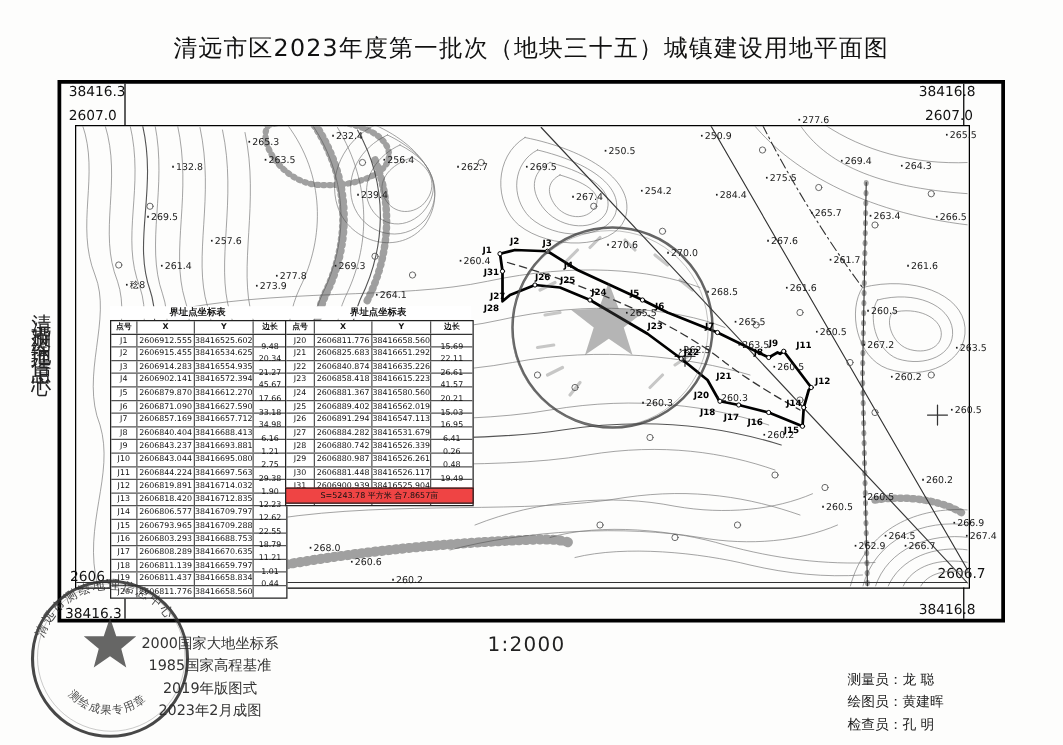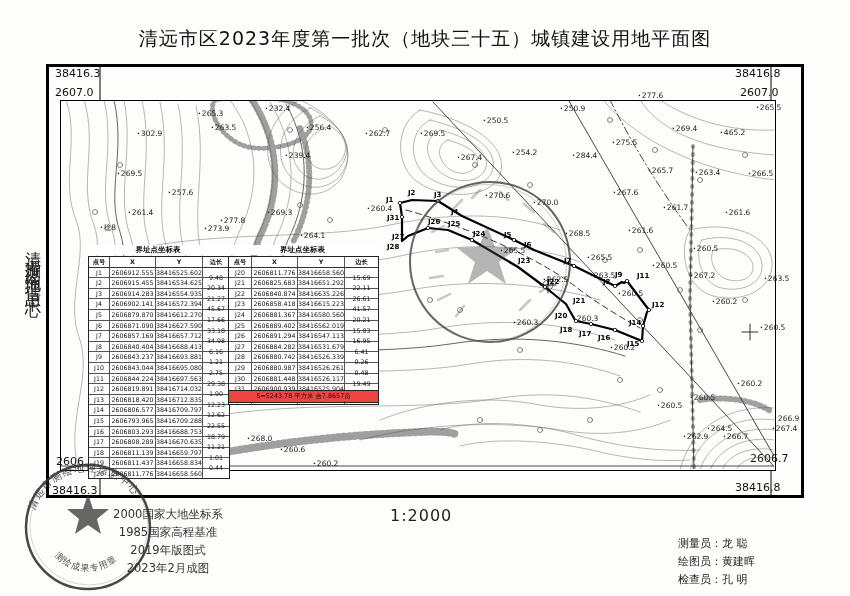--- a/index.html
+++ b/index.html
@@ -436,21 +436,21 @@
           <span class="cell c2">38416525.602</span>
           <span class="cell c3"></span>
         </div>
       </div>
   </div>
   <div class="tbl-sum">S=5243.78 平方米 合7.8657亩</div>
 
   <div class="overlay">
 
   <div class="spot" style="left: 198px; top: 109px;">265.3</div>
-      <div class="spot" style="left: 137px; top: 129px;">302.9</div>
+      <div class="spot" style="left: 137px; top: 129px;">132.8</div>
       <div class="spot" style="left: 211px; top: 123px;">263.5</div>
       <div class="spot" style="left: 265px; top: 104px;">232.4</div>
       <div class="spot" style="left: 306px; top: 123px;">256.4</div>
       <div class="spot" style="left: 365px; top: 129px;">262.7</div>
       <div class="spot" style="left: 285px; top: 151px;">239.4</div>
       <div class="spot" style="left: 117px; top: 169px;">269.5</div>
       <div class="spot" style="left: 168px; top: 188px;">257.6</div>
       <div class="spot" style="left: 128px; top: 208px;">261.4</div>
       <div class="spot" style="left: 100px; top: 223px;">稔8</div>
       <div class="spot" style="left: 220px; top: 216px;">277.8</div>
@@ -460,21 +460,21 @@
       <div class="spot" style="left: 367px; top: 204px;">260.4</div>
       <div class="spot" style="left: 638px; top: 91px;">277.6</div>
       <div class="spot" style="left: 560px; top: 104px;">250.9</div>
       <div class="spot" style="left: 483px; top: 116px;">250.5</div>
       <div class="spot" style="left: 420px; top: 129px;">269.5</div>
       <div class="spot" style="left: 457px; top: 153px;">267.4</div>
       <div class="spot" style="left: 512px; top: 148px;">254.2</div>
       <div class="spot" style="left: 572px; top: 151px; text-align: right;">284.4</div>
       <div class="spot" style="left: 612px; top: 138px;">275.5</div>
       <div class="spot" style="left: 672px; top: 124px;">269.4</div>
-      <div class="spot" style="left: 720px; top: 128px;">465.2</div>
+      <div class="spot" style="left: 720px; top: 128px;">264.3</div>
       <div class="spot" style="left: 756px; top: 103px;">265.5</div>
       <div class="spot" style="left: 648px; top: 166px;">265.7</div>
       <div class="spot" style="left: 695px; top: 168px;">263.4</div>
       <div class="spot" style="left: 748px; top: 169px;">266.5</div>
       <div class="spot" style="left: 613px; top: 188px;">267.6</div>
       <div class="spot" style="left: 663px; top: 203px;">261.7</div>
       <div class="spot" style="left: 725px; top: 208px;">261.6</div>
       <div class="spot" style="left: 485px; top: 191px;">270.6</div>
       <div class="spot" style="left: 533px; top: 198px; text-align: right;">270.0</div>
       <div class="spot" style="left: 565px; top: 229px;">268.5</div>
@@ -486,21 +486,21 @@
       <div class="spot" style="left: 690px; top: 271px;">267.2</div>
       <div class="spot" style="left: 764px; top: 274px;">263.5</div>
       <div class="spot" style="left: 618px; top: 289px;">260.5</div>
       <div class="spot" style="left: 712px; top: 297px;">260.2</div>
       <div class="spot" style="left: 573px; top: 314px;">260.3</div>
       <div class="spot" style="left: 760px; top: 323px;">260.5</div>
       <div class="spot" style="left: 610px; top: 343px;">260.2</div>
       <div class="spot" style="left: 737px; top: 379px;">260.2</div>
       <div class="spot" style="left: 690px; top: 393px;">260.5</div>
       <div class="spot" style="left: 657px; top: 401px;">260.5</div>
-      <div class="spot" style="left: 762px; top: 414px; margin-left: 12px;">266.9</div>
+      <div class="spot" style="left: 762px; top: 414px;">266.9</div>
       <div class="spot" style="left: 707px; top: 424px;">264.5</div>
       <div class="spot" style="left: 683px; top: 432px;">262.9</div>
       <div class="spot" style="left: 723px; top: 432px;">266.7</div>
       <div class="spot" style="left: 772px; top: 424px;">267.4</div>
       <div class="spot" style="left: 247px; top: 434px;">268.0</div>
       <div class="spot" style="left: 280px; top: 445px;">260.6</div>
       <div class="spot" style="left: 183px; top: 459px;">260.4</div>
       <div class="spot" style="left: 313px; top: 459px;">260.2</div>
       <div class="spot" style="left: 500px; top: 246px;">265.5</div>
       <div class="spot" style="left: 543px; top: 275px;">262.5</div>

